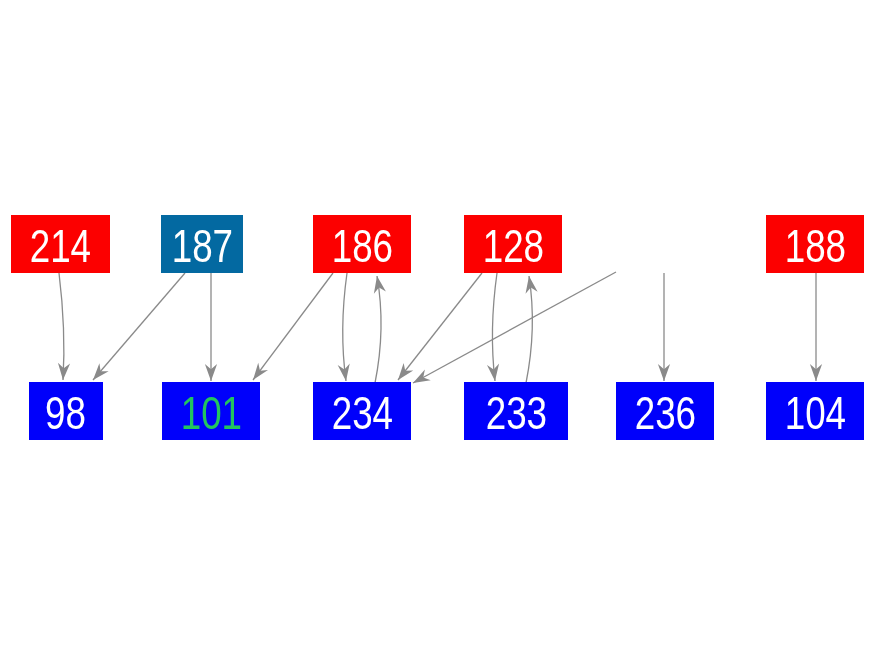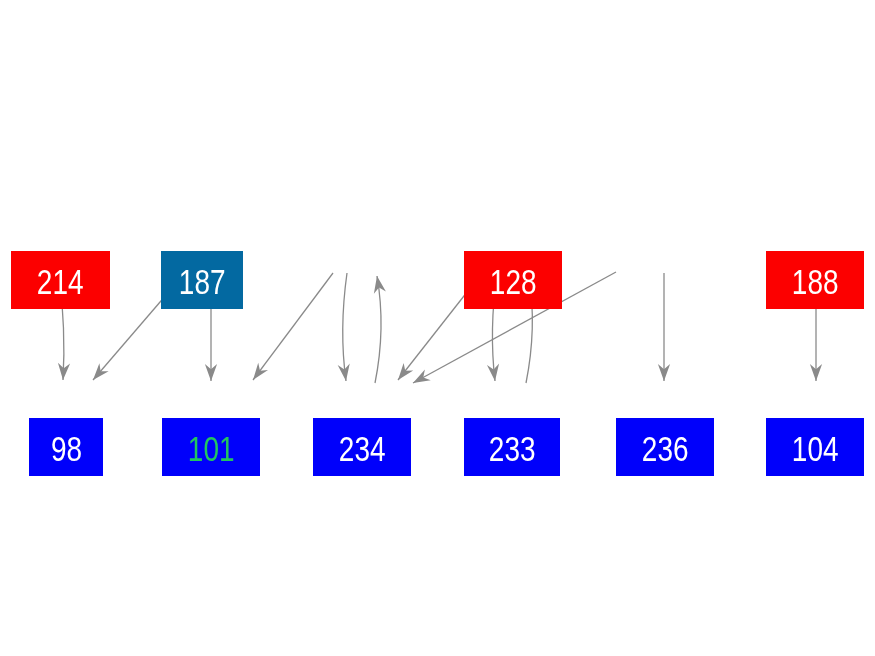--- a/index.html
+++ b/index.html
@@ -9,25 +9,24 @@
     background:#ffffff;
     overflow:hidden;
     font-family:"Liberation Sans",sans-serif;
   }
   .edges-layer{position:absolute;left:0;top:0;width:875px;height:656px;}
   .edge{fill:none;stroke-width:1.3px;}
   .node{
     position:absolute;
     display:flex;align-items:center;justify-content:center;
     color:#ffffff;
-    font-size:35px;
+    font-size:46px;
     padding-top:4px;
     box-sizing:border-box;
     user-select:none;
-    margin-top:36px;
   }
   .node-label{display:inline-block;transform:scaleX(0.8);white-space:nowrap;}
 </style>
 </head>
 <body>
 
 <div class="canvas" style="background: rgb(255, 255, 255);">
   <svg class="edges-layer" width="875" height="656" viewBox="0 0 875 656" xmlns="http://www.w3.org/2000/svg">
     <defs>
       <marker id="arrow" markerUnits="userSpaceOnUse" markerWidth="19" markerHeight="15" refX="17.5" refY="7" orient="auto">
@@ -47,36 +46,39 @@
       <path d="M664,273 L664,381" class="edge" stroke="#8a8a8a" marker-end="url(#arrow)"></path>
       <path d="M816,273 L816,381" class="edge" stroke="#8a8a8a" marker-end="url(#arrow)"></path>
     </svg>
 
 <div class="node" style="left: 11px; top: 215px; width: 99px; height: 58px; background: rgb(252, 0, 0); color: rgb(255, 255, 255);">
       <span class="node-label">214</span>
     </div>
     <div class="node" style="left: 161px; top: 215px; width: 82px; height: 58px; background: #0369a1; color: rgb(255, 255, 255);">
       <span class="node-label">187</span>
     </div>
+    <div class="node" style="left: 313px; top: 215px; width: 98px; height: 58px; background: rgb(252, 0, 0); color: rgb(255, 255, 255);">
+      <span class="node-label">186</span>
+    </div>
     <div class="node" style="left: 464px; top: 215px; width: 98px; height: 58px; background: rgb(252, 0, 0); color: rgb(255, 255, 255);">
       <span class="node-label">128</span>
     </div>
     <div class="node" style="left: 766px; top: 215px; width: 98px; height: 58px; background: rgb(252, 0, 0); color: rgb(255, 255, 255);">
       <span class="node-label">188</span>
     </div>
     <div class="node" style="left: 29px; top: 382px; width: 74px; height: 58px; background: rgb(0, 0, 251); color: rgb(255, 255, 255);">
       <span class="node-label">98</span>
     </div>
     <div class="node" style="left: 162px; top: 382px; width: 98px; height: 58px; background: rgb(0, 0, 251); color: #22c55e;">
       <span class="node-label">101</span>
     </div>
     <div class="node" style="left: 313px; top: 382px; width: 98px; height: 58px; background: rgb(0, 0, 251); color: rgb(255, 255, 255);">
       <span class="node-label">234</span>
     </div>
-    <div class="node" style="left: 464px; top: 382px; width: 96px; height: 58px; background: rgb(0, 0, 251); color: rgb(255, 255, 255);">
+    <div class="node" style="left: 464px; top: 382px; width: 104px; height: 58px; background: rgb(0, 0, 251); color: rgb(255, 255, 255);">
       <span class="node-label">233</span>
     </div>
     <div class="node" style="left: 616px; top: 382px; width: 98px; height: 58px; background: rgb(0, 0, 251); color: rgb(255, 255, 255); text-align: right;">
       <span class="node-label">236</span>
     </div>
     <div class="node" style="left: 766px; top: 382px; width: 98px; height: 58px; background: rgb(0, 0, 251); color: rgb(255, 255, 255);">
       <span class="node-label">104</span>
     </div>
   </div>
 

